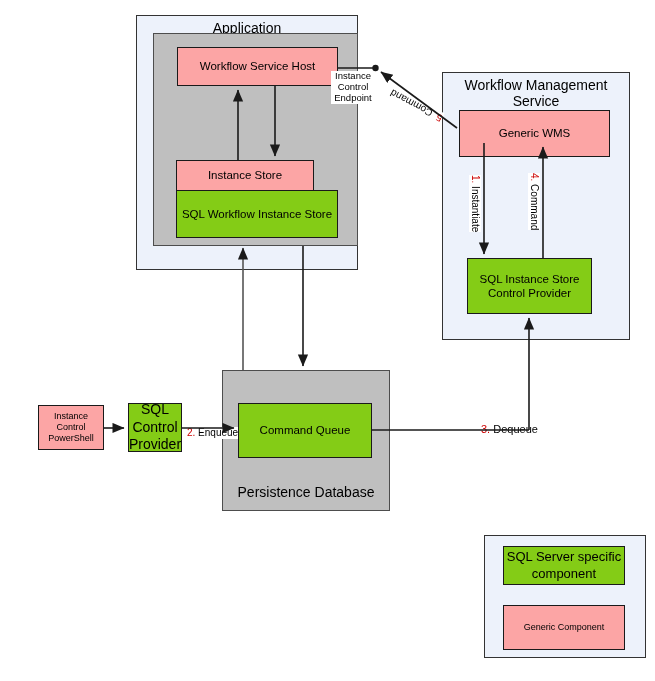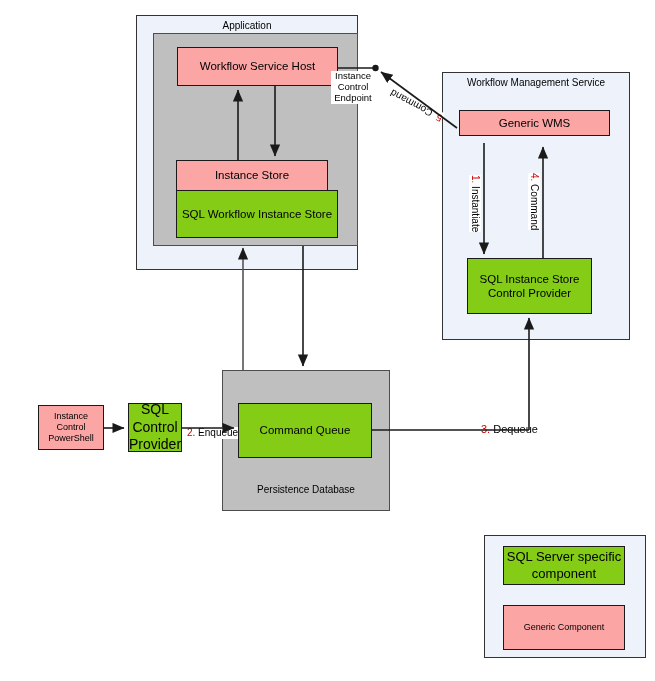--- a/index.html
+++ b/index.html
@@ -34,21 +34,21 @@
   .group {
     background: #edf2fb;
     border: 1px solid #333333;
     align-items: flex-start;
   }
   .group-title {
     position: absolute;
     left: 0;
     right: 0;
     text-align: center;
-    font-size: 10px;
+    font-size: 14px;
     color: #000;
   }
   
   .greybox {
     background: #bfbfbf;
     border: 1px solid #4d4d4d;
   }
   
   .green {
     background: #fca5a5;
@@ -88,35 +88,35 @@
 
   <div class="box group" style="left:136px; top:15px; width:222px; height:255px;">
   </div>
   <div class="group-title" style="left:136px; top:20px; width:222px;">Application</div>
 
   <div class="box greybox" style="left:153px; top:33px; width:205px; height:213px;">
   </div>
 
   <div class="box green" style="left:177px; top:47px; width:161px; height:39px; font-size:11.5px;">Workflow Service Host</div>
 
-  <div class="box green" style="left:176px; top:160px; width:152px; height:31px; font-size:11.5px;">Instance Store</div>
+  <div class="box green" style="left:176px; top:160px; width:138px; height:31px; font-size:11.5px;">Instance Store</div>
 
   <div class="box orange" style="left:176px; top:190px; width:162px; height:48px; font-size:11.5px;">SQL Workflow Instance Store</div>
 
   <div class="edge-label" style="left:331px; top:71px; width:44px; font-size:9.5px;">
     <div>Instance</div>
     <div>Control</div>
     <div>Endpoint</div>
   </div>
 
   <div class="box group" style="left:442px; top:72px; width:188px; height:268px;">
   </div>
   <div class="group-title" style="left:442px; top:77px; width:188px;">Workflow Management Service</div>
 
-  <div class="box green" style="left:459px; top:110px; width:151px; height:26px; font-size:11.5px;">Generic WMS</div>
+  <div class="box green" style="left:459px; top:110px; width:151px; height:47px; font-size:11.5px;">Generic WMS</div>
 
   <div class="box orange" style="left:467px; top:258px; width:125px; height:56px; font-size:11.5px; flex-direction:column;">
     <div>SQL Instance Store</div>
     <div>Control Provider</div>
   </div>
 
   <div class="edge-label" style="left:481px; top:175px; transform:rotate(90deg); transform-origin:left top;">
     <span class="num">1.</span><span> Instantiate</span>
   </div>
 

